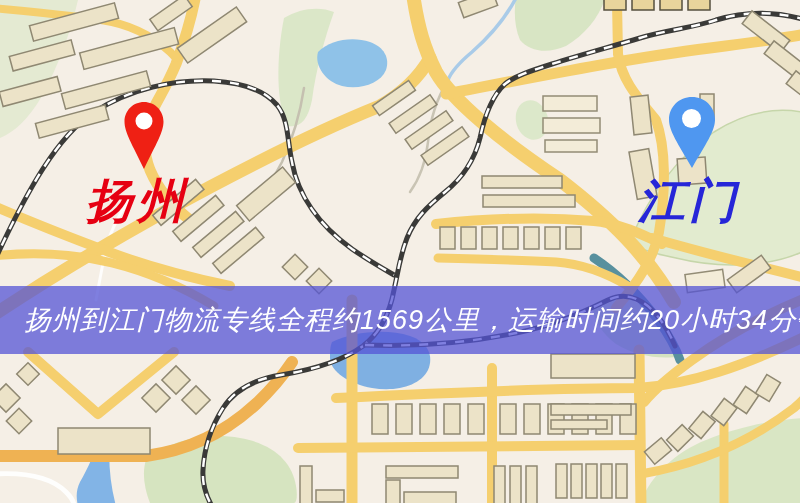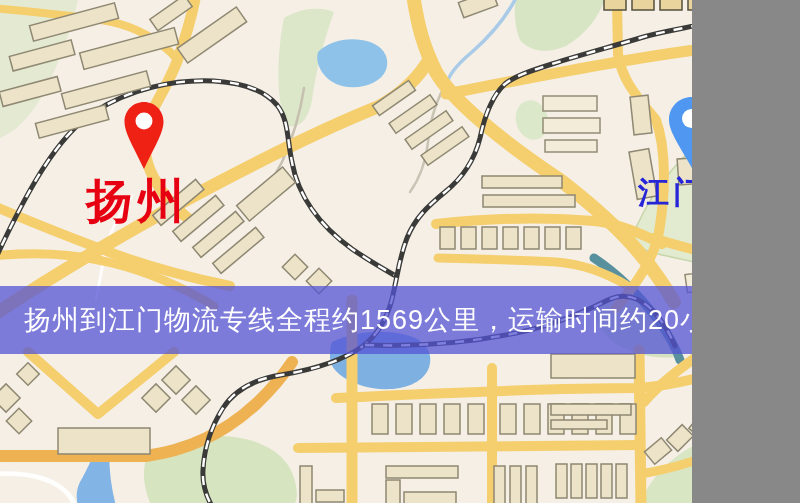--- a/index.html
+++ b/index.html
@@ -1,29 +1,30 @@
 <!DOCTYPE html>
 <html><head>
 <meta charset="utf-8">
 <style>
   html,body{margin:0;padding:0;background:#888;}
   .stage{
-    position:relative;width:692px;height:503px;overflow:hidden;
+    position:relative;width:800px;height:503px;overflow:hidden;
     font-family:"Liberation Sans","DejaVu Sans",sans-serif;
     background:#f5efe6;
+    font-style:italic;
   }
   .stage svg.map{position:absolute;left:0;top:0;}
   .place-label{
     position:absolute;font-weight:700;line-height:1;
     letter-spacing:4px;user-select:none;white-space:nowrap;
     font-family:"Liberation Sans","DejaVu Sans",sans-serif;
     z-index:4;
   }
   .place-label.origin{left:86px;top:177px;font-size:47px;color:#e60012;}
-  .place-label.destination{left:638px;top:177px;font-size:31px;color:#2626d8;}
+  .place-label.destination{left:638px;top:177px;font-size:47px;color:#2626d8;}
   .pin{position:absolute;z-index:5;}
   .pin.origin{left:123px;top:101px;}
   .pin.destination{left:667px;top:96px;}
   .banner{
     position:absolute;left:0;top:286px;width:800px;height:68px;
     background:rgba(84,84,213,0.75);
     display:flex;align-items:center;
     padding-left:24px;box-sizing:border-box;z-index:6;
   }
   .banner span{

